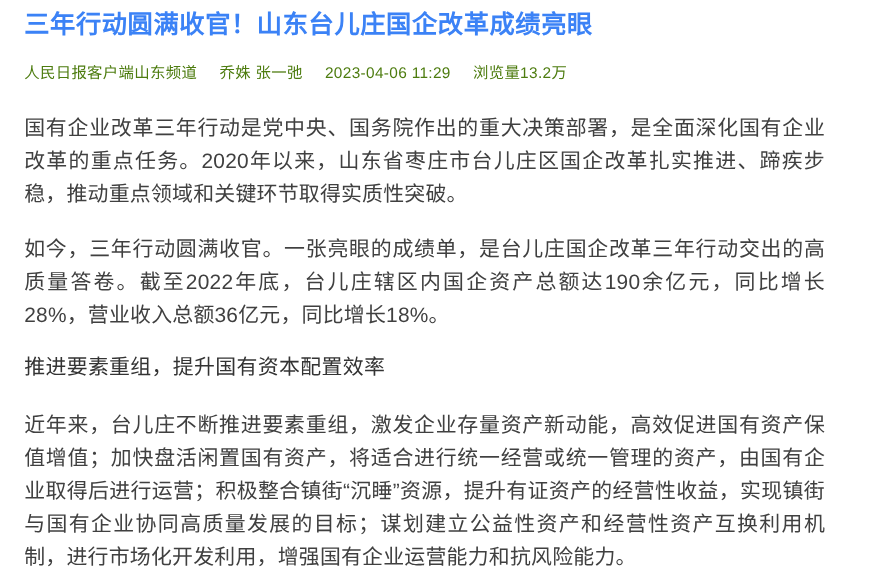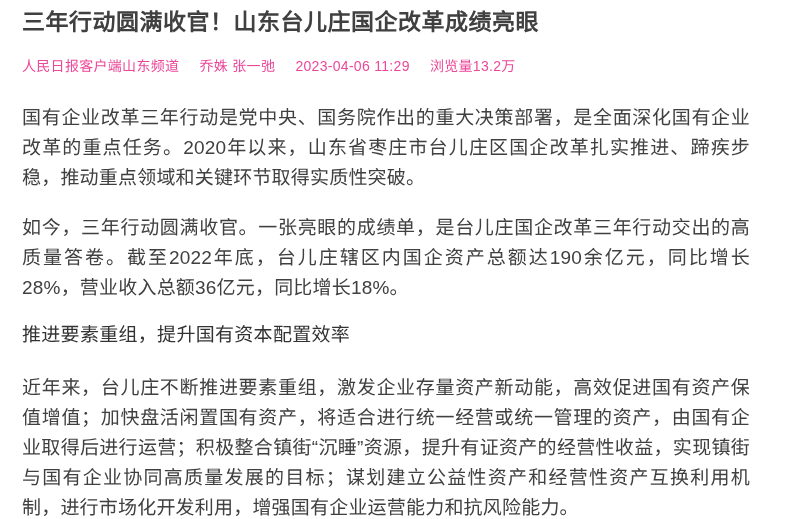--- a/index.html
+++ b/index.html
@@ -15,28 +15,28 @@
     font-family: "Liberation Sans", "DejaVu Sans", sans-serif;
   }
   .article {
     padding: 0 62px 0 22px;
   }
   .article-title {
     margin: 7px 0 0;
     font-size: 23px;
     line-height: 30px;
     font-weight: 700;
-    color: #404040;
+    color: #3b82f6;
     letter-spacing: 0.5px;
   }
   .article-meta {
     margin-top: 21px;
     font-size: 14px;
     line-height: 17px;
-    color: #ec4899;
+    color: #4d7c0f;
     letter-spacing: 0.3px;
   }
   .article-meta .meta-item {
     margin-right: 16px;
   }
   .article-meta .meta-item:last-child {
     margin-right: 0;
   }
   .body-para {
     font-size: 19px;

